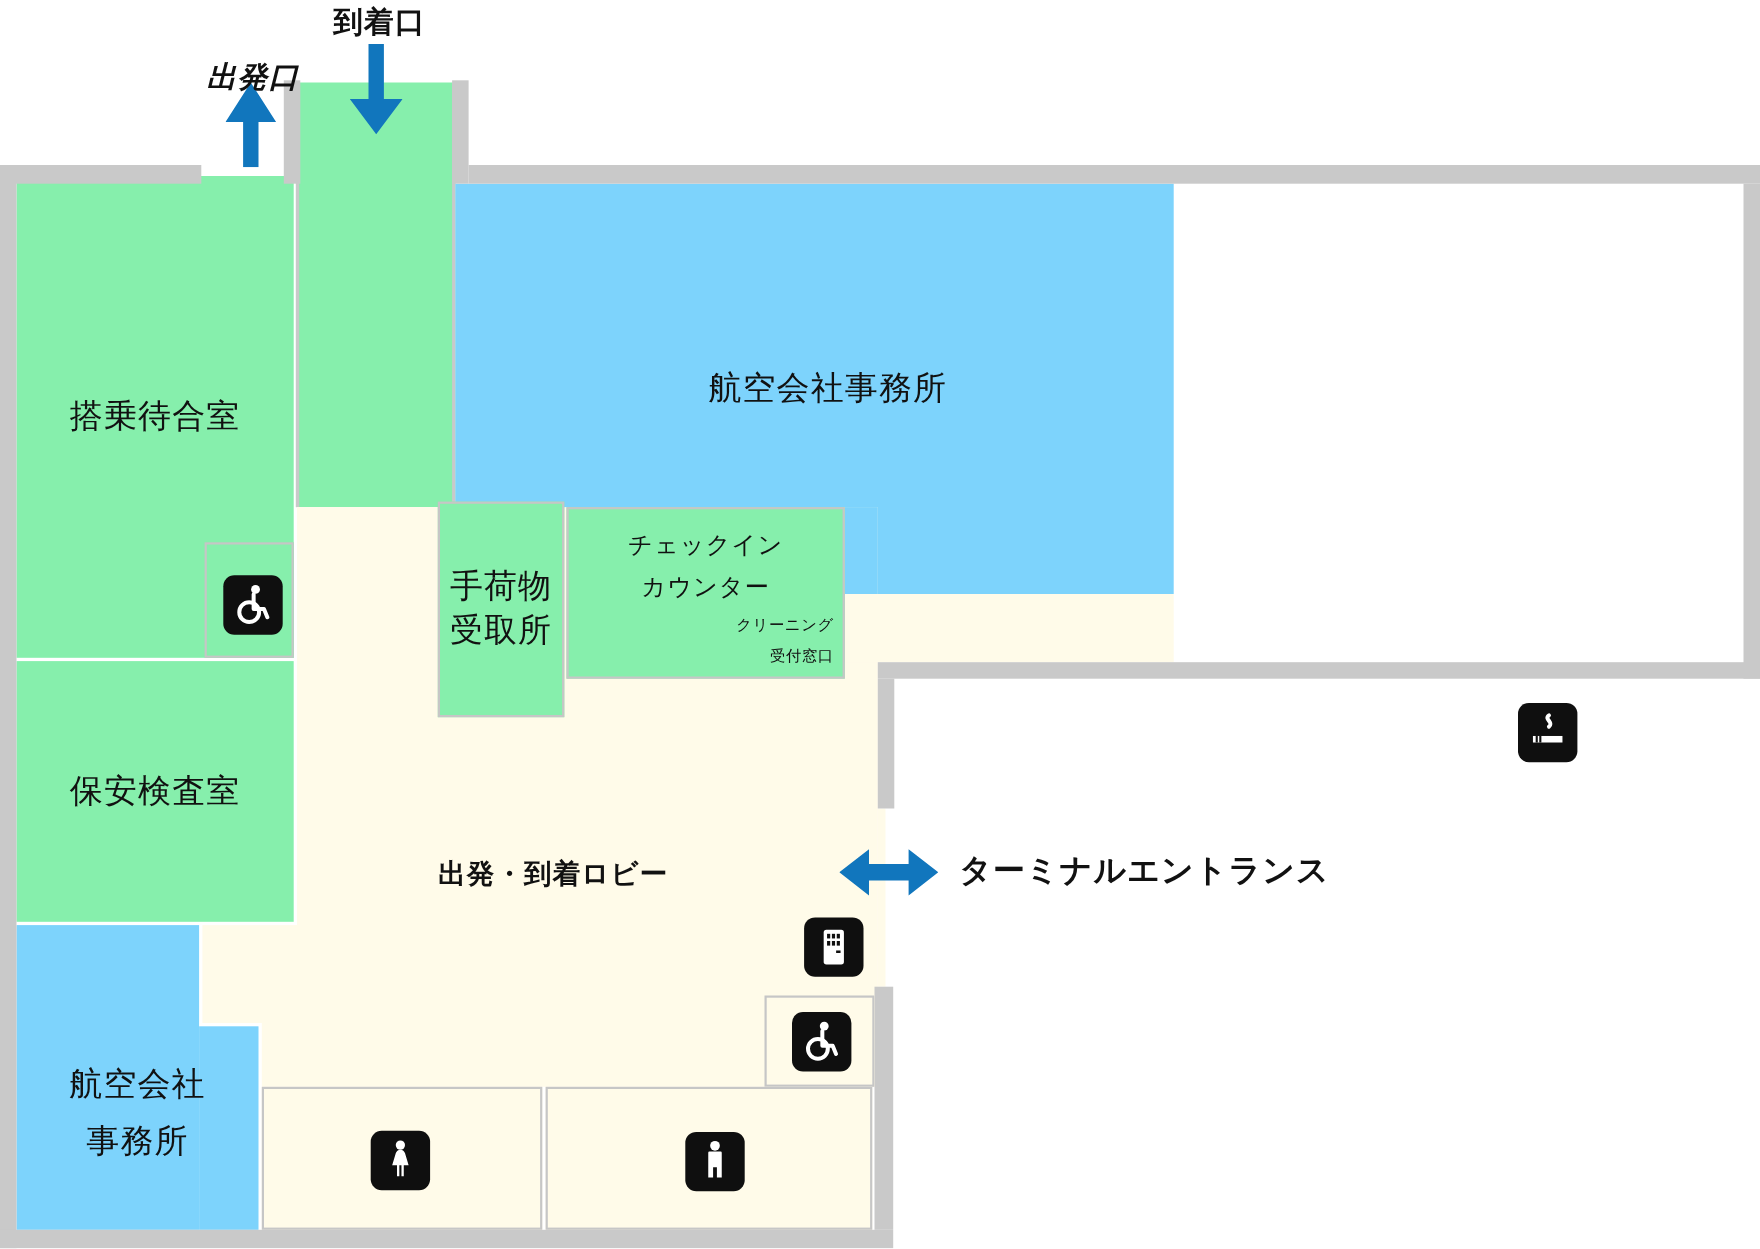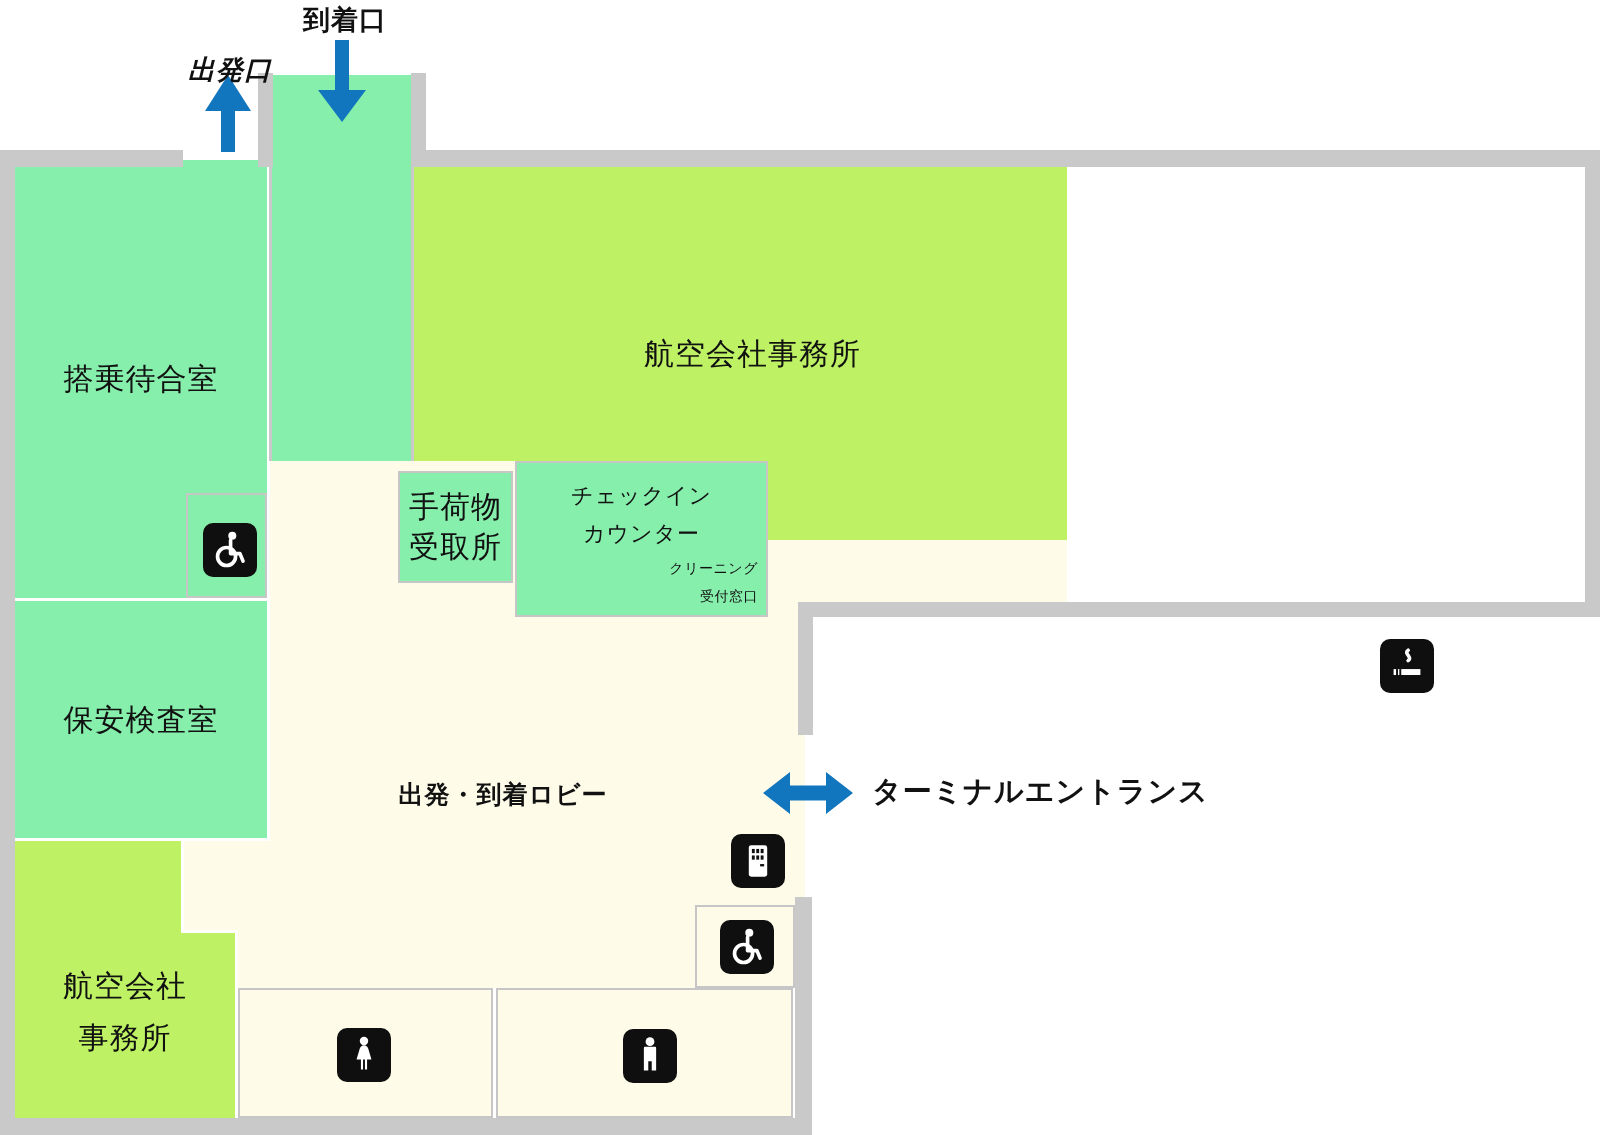--- a/index.html
+++ b/index.html
@@ -6,21 +6,21 @@
   #stage{
     position:relative;width:1600px;height:1135px;background:#ffffff;overflow:hidden;
     font-family:"Liberation Sans","DejaVu Sans",sans-serif;color:#111;
   }
   .abs{position:absolute;box-sizing:border-box;}
   
   .wall{background:#c9c9c9;}
   
   .blue{background:#86efac;}
   .yellow{background:#fffbe9;}
-  .gray{background:#bef264;padding-left:24px;}
+  .gray{background:#7dd3fc;padding-left:24px;}
   .room{display:flex;align-items:center;justify-content:center;}
   .bordered{border:2px solid #c6c6c6;}
   .corridor{border-left:3px solid #c9c9c9;border-right:3px solid #c9c9c9;}
   
   .lbl{font-size:30px;font-weight:500;letter-spacing:1px;line-height:40px;text-align:center;white-space:pre-line;}
   .gate-lbl{font-size:27px;font-weight:700;text-align:center;letter-spacing:1px;}
   .entrance-lbl{font-size:29px;font-weight:700;letter-spacing:1px;}
   .lobby-lbl{font-size:25px;font-weight:700;letter-spacing:1px;text-align:center;font-family:Liberation Serif, serif;}
   .office-bottom-lbl{font-size:30px;font-weight:500;line-height:52px;text-align:center;white-space:pre-line;letter-spacing:1px;}
   .cleaning-lbl{font-size:14px;font-weight:400;line-height:28px;text-align:right;white-space:pre-line;letter-spacing:0.5px;}
@@ -65,21 +65,21 @@
   <div class="abs wall" style="left:426px;top:150px;width:1174px;height:17px;"></div>
   <div class="abs wall" style="left:0;top:150px;width:15px;height:985px;"></div>
   <div class="abs wall" style="left:0;top:1118px;width:812px;height:17px;"></div>
   <div class="abs wall" style="left:798px;top:617px;width:15px;height:118px;"></div>
   <div class="abs wall" style="left:795px;top:897px;width:17px;height:221px;"></div>
   <div class="abs wall" style="left:798px;top:602px;width:802px;height:15px;"></div>
   <div class="abs wall" style="left:1585px;top:167px;width:15px;height:450px;"></div>
 
   <div class="abs blue bordered" style="left:186px;top:493px;width:81px;height:105px;"></div>
 
-  <div class="abs blue bordered room" style="left:398px;top:471px;width:115px;height:112px;">
+  <div class="abs blue bordered room" style="left:398px;top:456px;width:115px;height:196px;">
     <span class="lbl">手荷物
 受取所</span>
   </div>
   <div class="abs blue bordered" style="left:515px;top:461px;width:253px;height:156px;display:flex;flex-direction:column;justify-content:space-between;">
     <div class="checkin-main" style="margin-top:14px;">チェックイン
 カウンター</div>
     <div class="cleaning-lbl" style="margin:0 8px 5px 0;">クリーニング
 受付窓口</div>
   </div>
 

